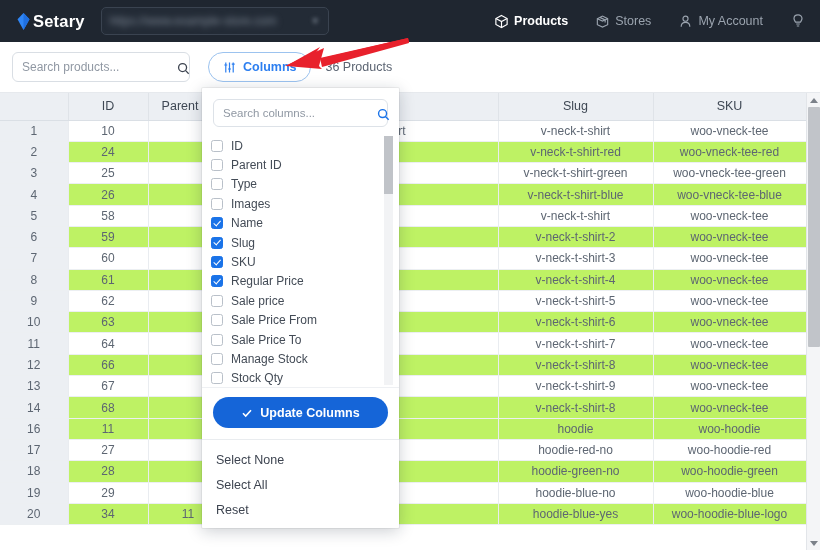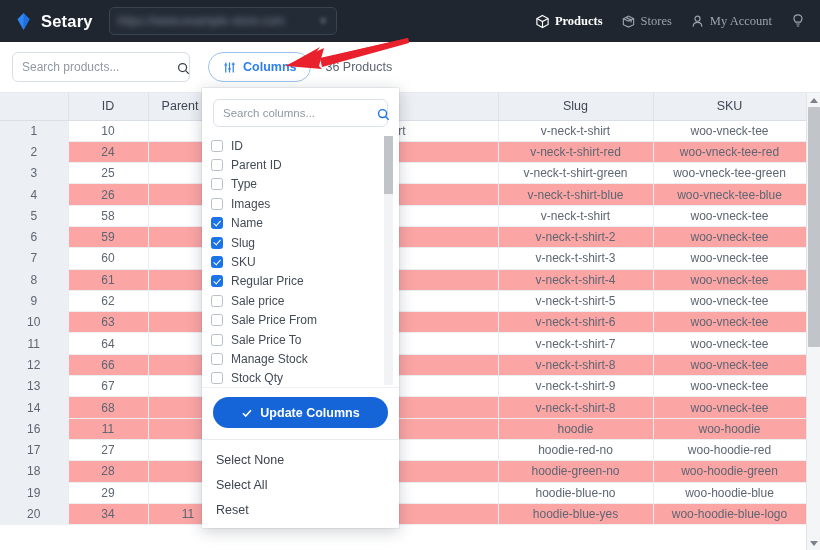--- a/index.html
+++ b/index.html
@@ -11,21 +11,21 @@
   }
   #app { position: relative; width: 820px; height: 550px; }
 
   
   .topbar {
     position: absolute; top: 0; left: 0;
     width: 820px; height: 42px;
     background: #1f2630;
     display: flex; align-items: center;
   }
-  .brand { display: flex; align-items: center; gap: 8px; margin-left: 14px; }
+  .brand { display: flex; align-items: center; margin-left: 14px; }
   .brand-mark { width: 19px; height: 19px; position: relative; }
   .brand-mark svg { display: block; }
   .brand-name {
     color: #ffffff; font-size: 16.5px; font-weight: bold; letter-spacing: .2px;
   }
   .store-select {
     margin-left: 16px;
     width: 228px; height: 28px;
     border: 1px solid #3a4350; border-radius: 5px;
     background: #232b36;
@@ -33,21 +33,21 @@
     overflow: hidden;
   }
   .blur-text {
     color: #7d8794; font-size: 12px;
     filter: blur(3.4px);
     white-space: nowrap;
     flex: 1;
   }
   .blur-caret { color: #7d8794; font-size: 9px; filter: blur(2.2px); }
 
-  .nav { margin-left: auto; display: flex; align-items: center; gap: 18px; margin-right: 14px; font-family: Liberation Serif, serif; }
+  .nav { margin-left: auto; display: flex; align-items: center; gap: 27px; margin-right: 14px; }
   .nav-item { display: flex; align-items: center; gap: 5px; cursor: pointer; }
   .nav-item .lbl { font-size: 12.5px; color: #9aa3ae; }
   .nav-item.active .lbl { color: #ffffff; font-weight: bold; }
   .nav-ic { width: 15px; height: 15px; display: block; }
   .nav-bulb { width: 16px; height: 16px; display: block; cursor: pointer; }
 
   
   .toolbar {
     position: absolute; top: 42px; left: 0;
     width: 820px; height: 51px;
@@ -115,21 +115,21 @@
     position: absolute; right: -32px; width: 12px; height: 12px; display: block;
   }
   table.grid td {
     height: 21.3px;
     border-right: 1px solid #e9ecf0;
     border-bottom: 1px solid #eceff2;
     font-size: 12px; color: #5d6672;
     text-align: center;
     white-space: nowrap; overflow: hidden;
   }
-  table.grid tr.alt td { background: #fca5a5; }
+  table.grid tr.alt td { background: #bef264; }
   td.rownum {
     background: #eceff3 !important;
     color: #4b5462; font-size: 12px;
     border-right: 1px solid #dfe3e8;
   }
   td.cell-name { text-align: left; padding-left: 8px; }
   col.c-rn { width: 68px; }
   col.c-id { width: 80px; }
   col.c-pid { width: 80px; }
   col.c-name { width: 270px; }

